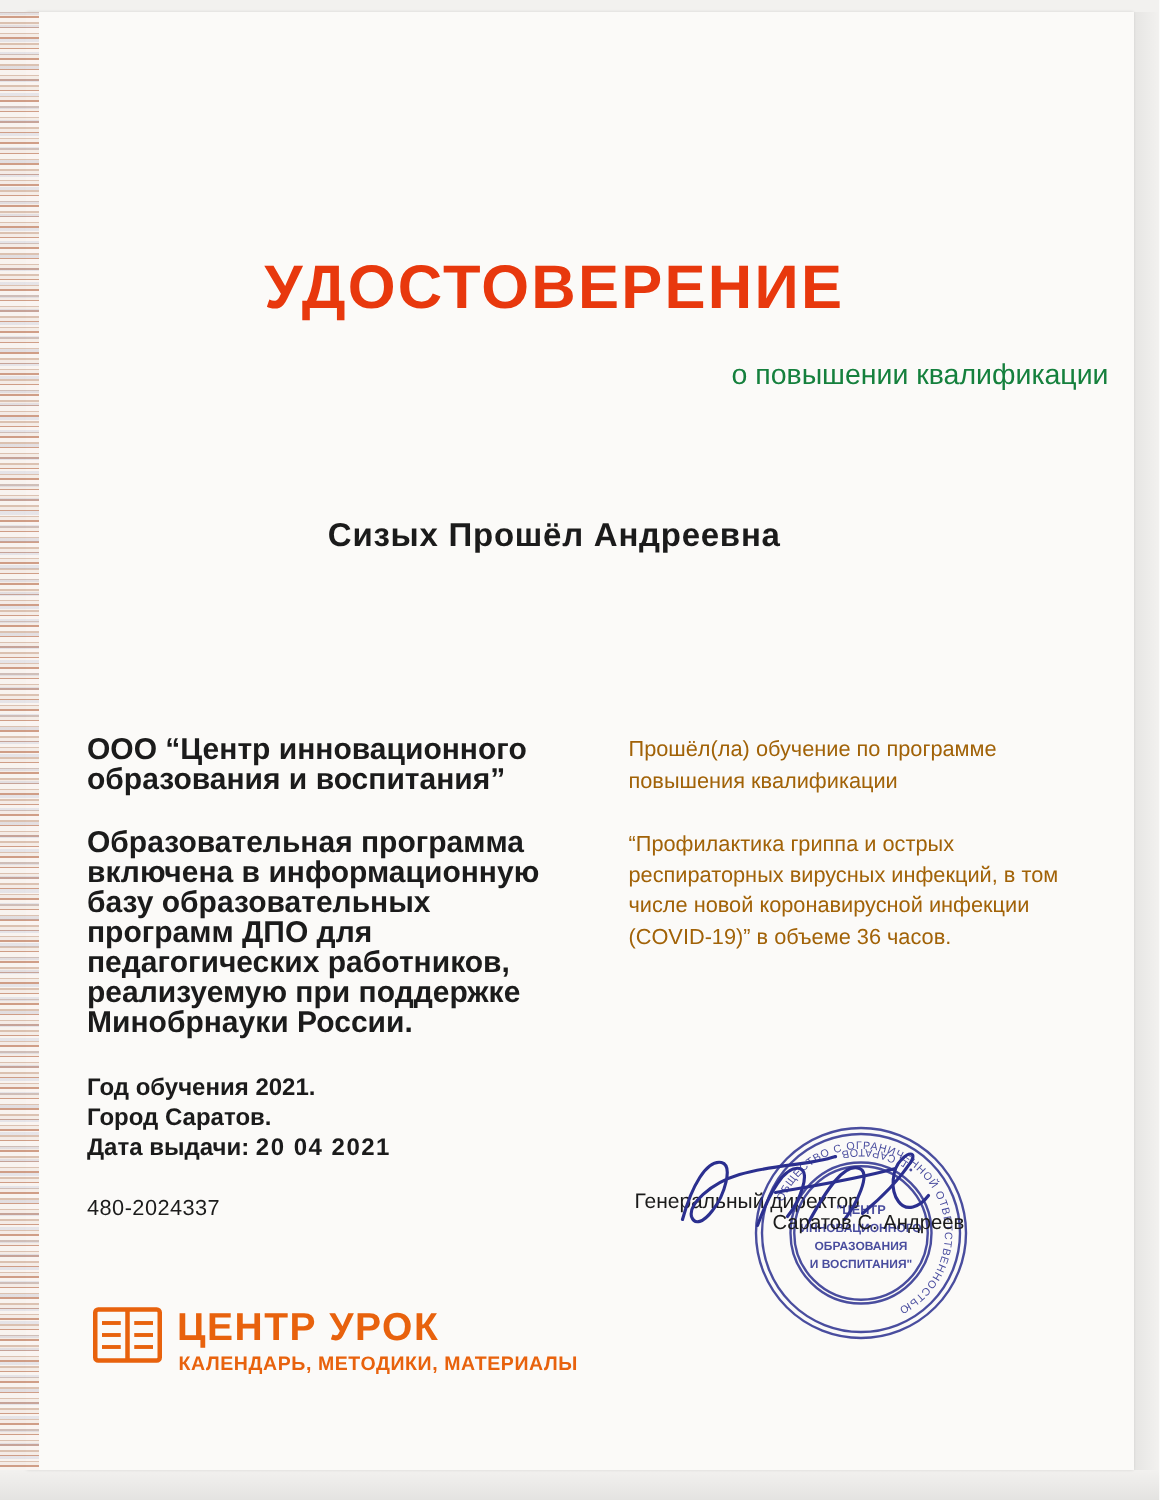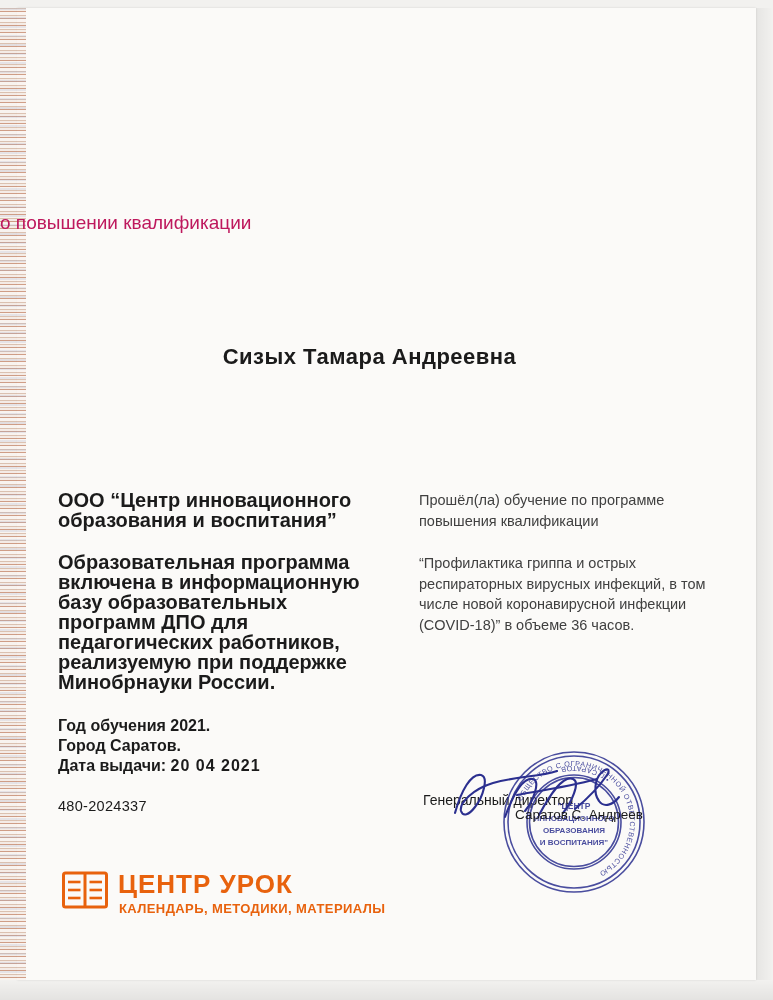--- a/index.html
+++ b/index.html
@@ -87,25 +87,25 @@
     text-align: center;
     font-size: 41px;
     font-weight: bold;
     letter-spacing: 1.5px;
     color: #e8380d;
     font-family: "Liberation Sans", sans-serif;
   }
   #subtitle {
     position: absolute;
     left: 0;
-    top: 212px;
+    top: 240px;
     width: 739px;
-    text-align: left;
+    text-align: right;
     font-size: 19px;
-    color: #be185d;
+    color: #15803d;
     font-weight: normal;
   }
 
   #recipient-name {
     position: absolute;
     left: 0;
     top: 344px;
     width: 739px;
     text-align: center;
     font-size: 22px;
@@ -140,21 +140,21 @@
     color: #1b1b1b;
     letter-spacing: 0.3px;
   }
 
   
   #right-column {
     position: absolute;
     left: 419px;
     top: 490px;
     width: 310px;
-    color: #404040;
+    color: #a16207;
   }
   .rc-block {
     font-size: 14.5px;
     line-height: 20.5px;
     font-weight: normal;
   }
   #completed-text { margin-bottom: 22px; }
 
   
   #signature-area {
@@ -236,45 +236,46 @@
 <body>
 
 <div id="certificate-page">
 
   <div id="paper"></div>
 
   <div id="left-border-strip"></div>
   <div id="right-edge-shade"></div>
   <div id="bottom-edge-shade"></div>
 
+  <div id="main-title">УДОСТОВЕРЕНИЕ</div>
 
   <div id="subtitle">о повышении квалификации</div>
 
-  <div id="recipient-name">Сизых Тамара Андреевна</div>
+  <div id="recipient-name">Сизых Прошёл Андреевна</div>
 
   <div id="left-column">
     <div class="lc-block" id="org-name">ООО “Центр инновационного образования и воспитания”</div>
 
     <div class="lc-block" id="program-note">Образовательная программа включена в информационную базу образовательных программ ДПО для педагогических работников, реализуемую при поддержке Минобрнауки России.</div>
 
     <div id="issue-info">
       <div class="row">Год обучения 2021.</div>
       <div class="row">Город Саратов.</div>
       <div class="row">
         <span>Дата выдачи:</span>
         <span id="date-value">20 04 2021</span>
       </div>
     </div>
 
     <div id="doc-number">480-2024337</div>
   </div>
 
   <div id="right-column">
     <div class="rc-block" id="completed-text">Прошёл(ла) обучение по программе повышения квалификации</div>
-    <div class="rc-block" id="program-title">“Профилактика гриппа и острых респираторных вирусных инфекций, в том числе новой коронавирусной инфекции (COVID-18)” в объеме 36 часов.</div>
+    <div class="rc-block" id="program-title">“Профилактика гриппа и острых респираторных вирусных инфекций, в том числе новой коронавирусной инфекции (COVID-19)” в объеме 36 часов.</div>
   </div>
 
   <div id="signature-area">
     <div id="director-title">Генеральный директор</div>
 
     <svg id="signature-mark" viewBox="0 0 190 90">
       <g fill="none" stroke="#2b2f8f" stroke-width="2.1" stroke-linecap="round">
         <path d="M8,62 C14,40 24,22 34,24 C42,26 36,46 28,56 C22,64 16,66 14,60 C12,52 26,38 46,32 C70,25 92,26 110,20"></path>
         <path d="M58,66 C66,44 76,26 86,28 C94,30 86,50 78,60"></path>
         <path d="M92,64 C104,42 116,24 126,28 C134,31 124,52 116,62"></path>

